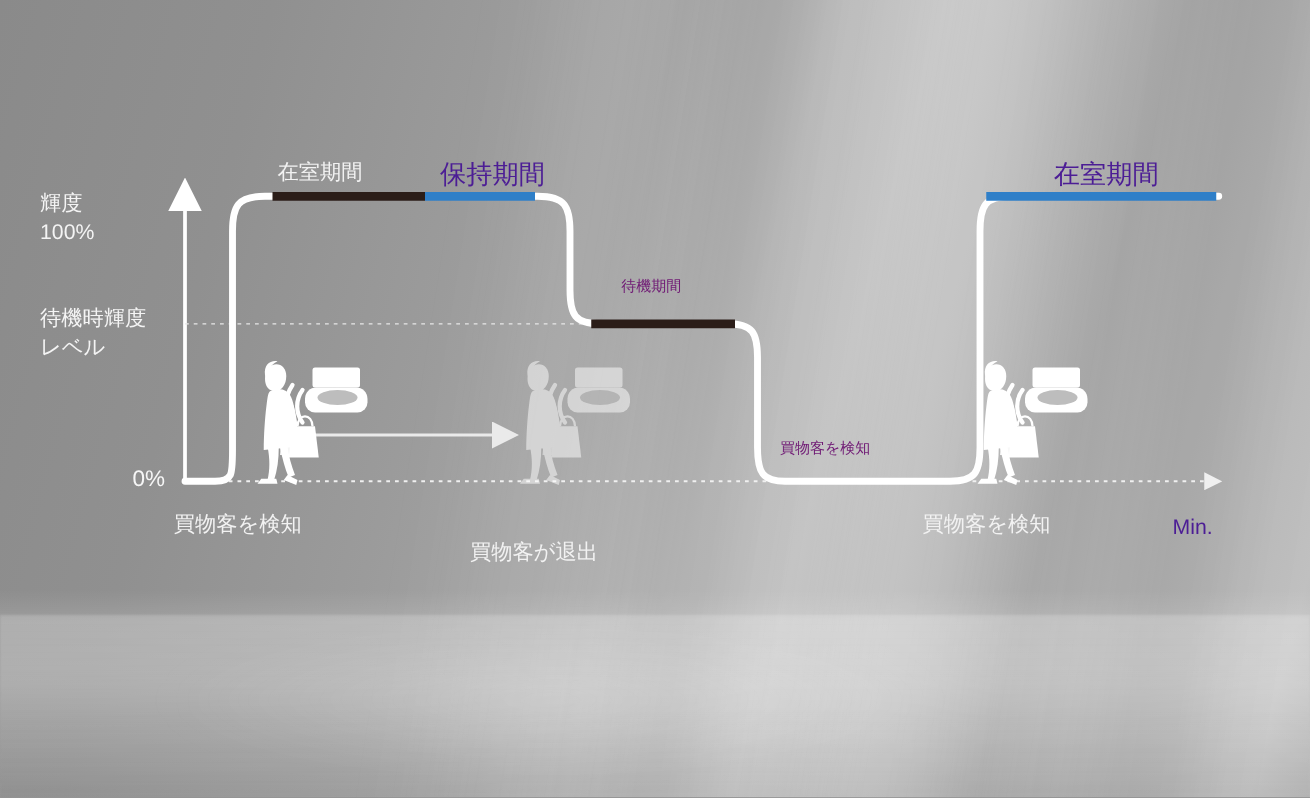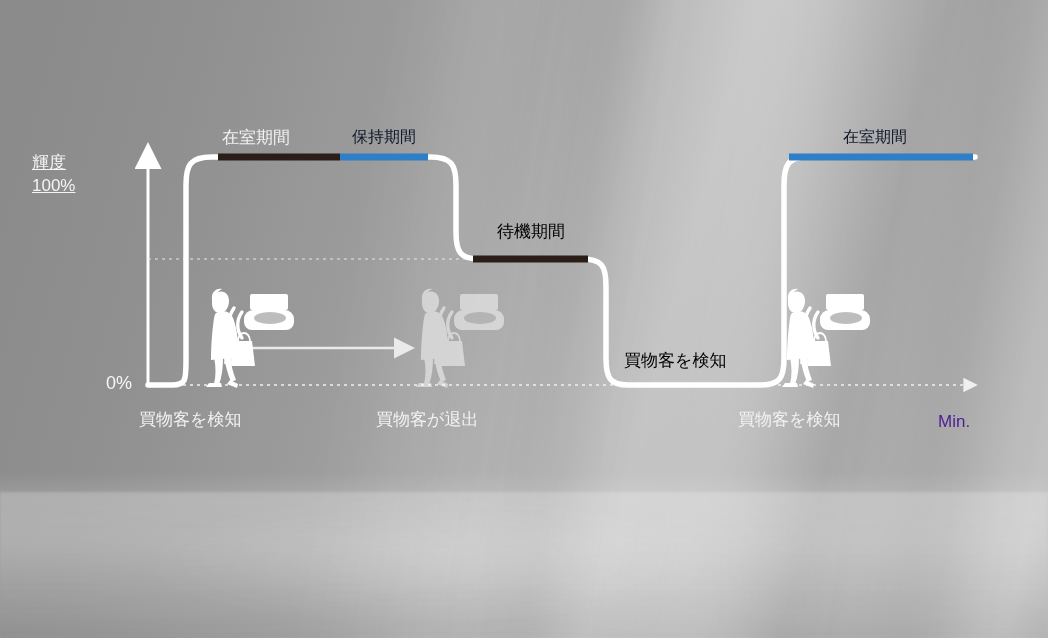--- a/index.html
+++ b/index.html
@@ -90,29 +90,28 @@
   }
 
   
   .lbl {
     position: absolute;
     white-space: nowrap;
     line-height: 1.18;
     text-align: right;
   }
   .lbl.jp-white { color: #f2f2f2; font-size: 17px; }
-  .lbl.jp-blue  { color: #0f172a; font-size: 16px; }
-  .lbl.jp-dim   { color: #000000; font-size: 17px; }
+  .lbl.jp-blue  { color: #4c1d95; font-size: 21px; }
+  .lbl.jp-dim   { color: #701a75; font-size: 12px; }
   .axis-txt {
     position: absolute;
     color: #f4f4f4;
     font-size: 17px;
     line-height: 1.35;
     white-space: pre-line;
-    text-decoration: underline;
   }
   .axis-num {
     position: absolute;
     color: #f6f6f6;
     font-size: 18px;
     white-space: nowrap;
   }
   .min-txt {
     position: absolute;
     color: #4c1d95;
@@ -208,26 +207,28 @@
 
     <line x1="252" y1="348" x2="396" y2="348" stroke="#eaeaea" stroke-width="2.4" marker-end="url(#arrowMove)"></line>
 
     <use href="#shopper-sensor" x="196" y="286"></use>
     <use href="#shopper-sensor" x="406" y="286" opacity="0.5"></use>
     <use href="#shopper-sensor" x="772" y="286"></use>
   </svg>
 
   <div class="axis-txt" style="left:32px; top:152px;">輝度
 100%</div>
+  <div class="axis-txt" style="left:32px; top:244px;">待機時輝度
+レベル</div>
   <div class="axis-num" style="left:106px; top:373px;">0%</div>
   <div class="min-txt" style="left:938px; top:412px;">Min.</div>
 
   <div class="lbl jp-white" style="left:222px; top:128px;">在室期間</div>
   <div class="lbl jp-blue" style="left:352px; top:128px;">保持期間</div>
   <div class="lbl jp-dim" style="left:497px; top:222px;">待機期間</div>
   <div class="lbl jp-dim" style="left:624px; top:351px;">買物客を検知</div>
   <div class="lbl jp-blue" style="left:843px; top:128px;">在室期間</div>
 
   <div class="lbl jp-white" style="left:139px; top:410px;">買物客を検知</div>
-  <div class="lbl jp-white" style="left:376px; top:410px;">買物客が退出</div>
+  <div class="lbl jp-white" style="left:376px; top:432px;">買物客が退出</div>
   <div class="lbl jp-white" style="left:738px; top:410px;">買物客を検知</div>
 
 </div>
 
 </body></html>

